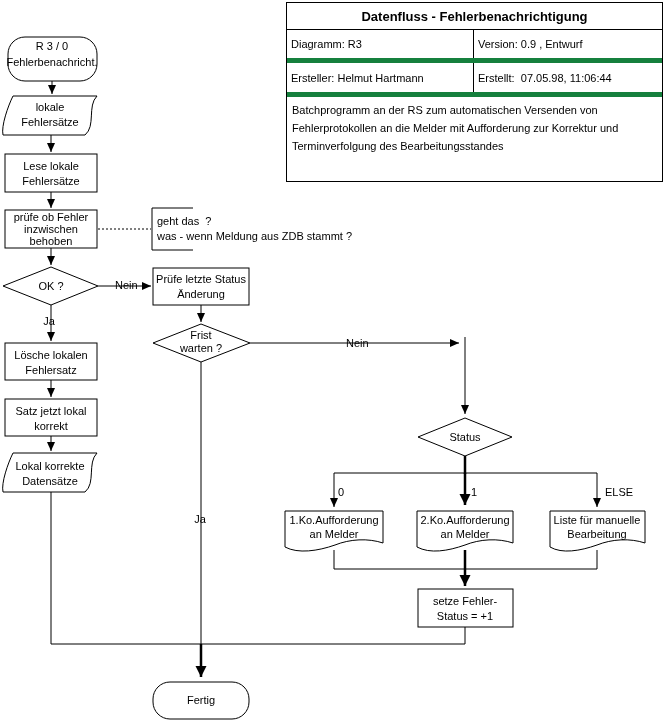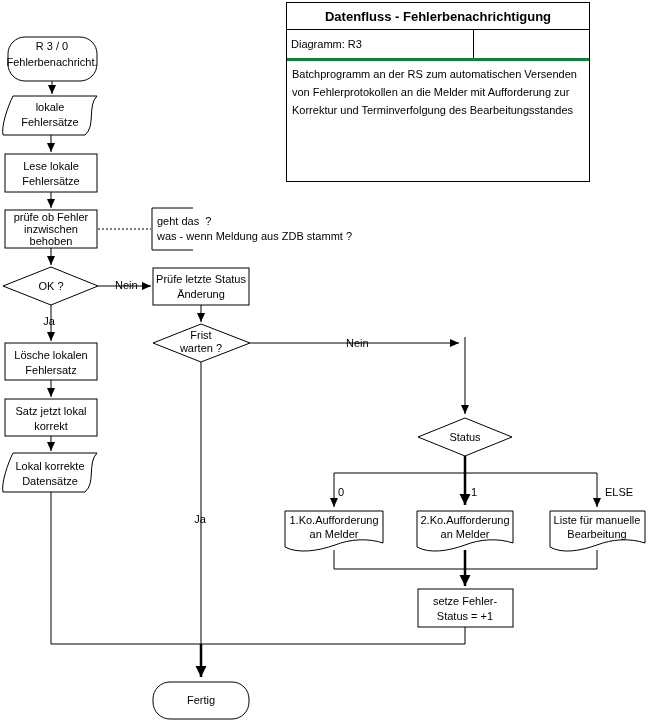--- a/index.html
+++ b/index.html
@@ -21,38 +21,38 @@
   .shape { fill: #fff; stroke: #000; stroke-width: 1; }
   .edge  { stroke: #000; stroke-width: 1; fill: none; }
   .edge-thick { stroke: #000; stroke-width: 2.5; fill: none; }
   .edge-dotted { stroke: #000; stroke-width: 1; fill: none; stroke-dasharray: 2,2; }
 
   
   .tbl {
     position: absolute;
     left: 286px;
     top: 2px;
-    width: 304px;
+    width: 377px;
     height: 180px;
     box-sizing: border-box;
     border: 1px solid #000;
     background: #fff;
     font-size: 11px;
     color: #000;
   }
   .tbl-title {
     height: 27px;
     line-height: 27px;
     text-align: center;
     font-weight: bold;
     font-size: 13px;
     border-bottom: 1px solid #000;
     box-sizing: border-box;
   }
-  .tbl-row { display: flex; border-bottom: 3px solid #15803d; box-sizing: border-box; }
+  .tbl-row { display: flex; border-bottom: 5px solid #15803d; box-sizing: border-box; }
   .tbl-cell {
     box-sizing: border-box;
     padding: 0 4px;
     display: flex;
     align-items: center;
     white-space: pre-wrap;
     overflow: hidden;
   }
   .row-a .tbl-cell { height: 28px; }
   .row-b .tbl-cell { height: 29px; }
@@ -67,20 +67,25 @@
 </style>
 </head>
 <body>
 
 <div class="page">
 
   <div class="tbl">
     <div class="tbl-title">Datenfluss - Fehlerbenachrichtigung</div>
     <div class="tbl-row row-a">
       <div class="tbl-cell c1">Diagramm: R3</div>
+      <div class="tbl-cell c2">Version: 0.9 , Entwurf</div>
+    </div>
+    <div class="tbl-row row-b">
+      <div class="tbl-cell c1">Ersteller: Helmut Hartmann</div>
+      <div class="tbl-cell c2">Erstellt:  07.05.98, 11:06:44</div>
     </div>
     <div class="tbl-desc">Batchprogramm an der RS zum automatischen Versenden von Fehlerprotokollen an die Melder mit Aufforderung zur Korrektur und Terminverfolgung des Bearbeitungsstandes</div>
   </div>
 
   <svg class="flow" width="666" height="723" viewBox="0 0 666 723">
     <defs>
       <marker id="ah" markerUnits="userSpaceOnUse" markerWidth="10" markerHeight="10" refX="9" refY="5" orient="auto">
         <path d="M0,1 L9,5 L0,9 Z" fill="#000"></path>
       </marker>
       <marker id="ahb" markerUnits="userSpaceOnUse" markerWidth="13" markerHeight="12" refX="11" refY="6" orient="auto">

